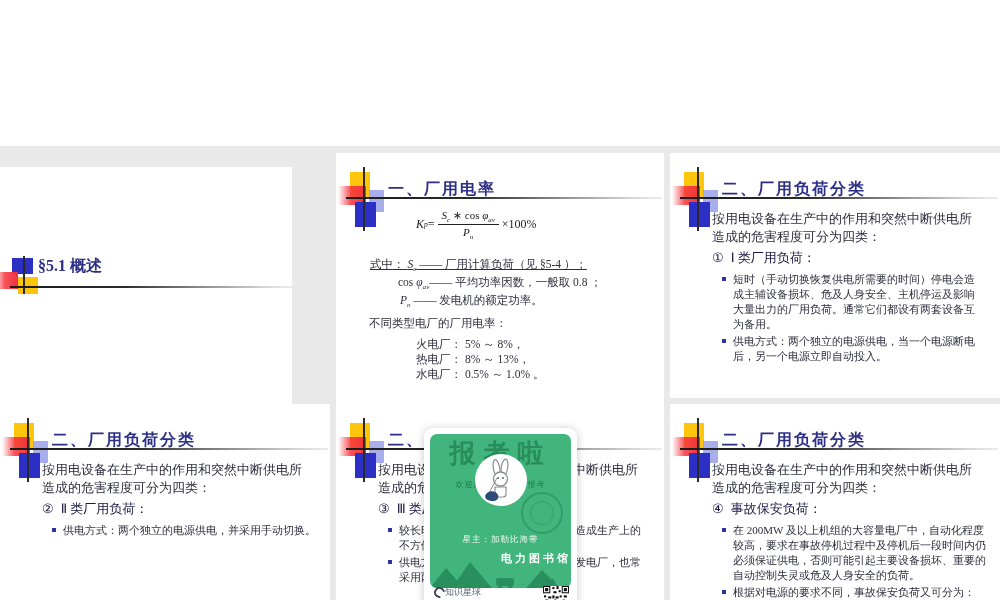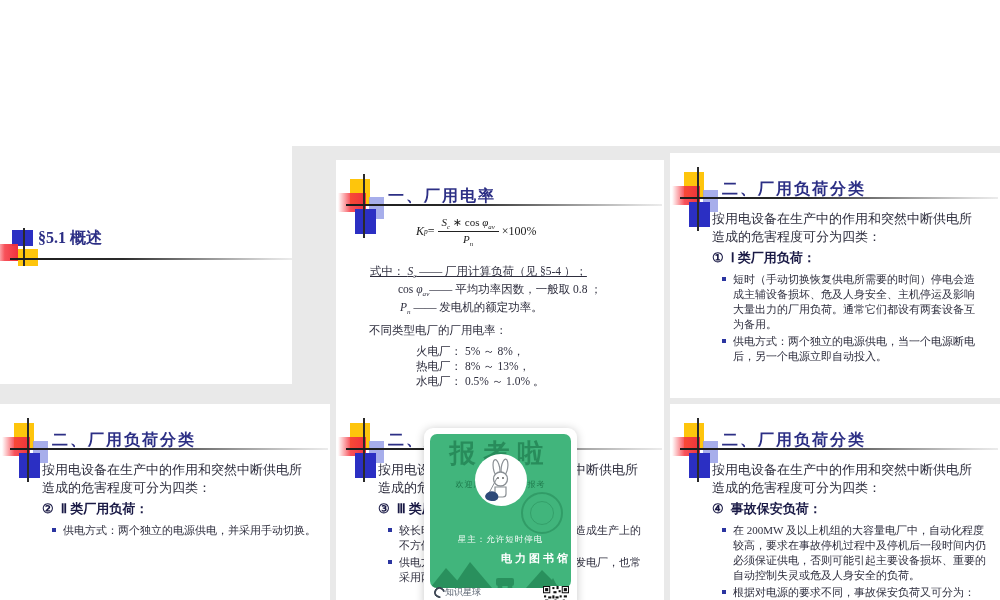--- a/index.html
+++ b/index.html
@@ -28,21 +28,21 @@
   .cs .underline{left:10px;right:2px;top:44px;}
   .sec .underline{left:10px;right:0;top:119px;}
   .title{position:absolute;left:52px;top:26px;font-size:16px;font-weight:bold;
      letter-spacing:2px;color:#2c2f85;white-space:nowrap;}
   .sec-title{position:absolute;left:38px;top:89px;font-size:16px;font-weight:bold;
      color:#2c2f85;white-space:nowrap;}
   .sbody{position:absolute;left:42px;top:57px;right:12px;color:#2e2e3e;}
   .sbody.full{left:0;top:0;right:0;bottom:0;}
   .para{font-size:13px;line-height:17.5px;}
   .line{white-space:nowrap;}
-  .chead{margin-top:4px;font-size:13px;line-height:17px;font-weight:bold;color:#191945;white-space:nowrap;}
+  .chead{margin-top:4px;font-size:13px;line-height:17px;font-weight:normal;color:#191945;white-space:nowrap;}
   .cnum{margin-right:7px;}
   .bullet{position:relative;margin-top:6px;padding-left:21px;font-size:11px;line-height:15px;}
   .bullet + .bullet{margin-top:2px;}
   .bmark{position:absolute;left:10px;top:5px;width:4px;height:4px;background:#2b35a0;}
   
   .formula{position:absolute;left:80px;top:56px;font-size:12px;color:#222;
      display:flex;align-items:center;white-space:nowrap;}
   .it{font-style:italic;}
   .sb{font-size:.62em;vertical-align:sub;}
   .frac{display:inline-block;text-align:center;margin:0 3px;}
@@ -75,32 +75,32 @@
   .zsxq{display:flex;align-items:center;gap:0;font-size:9px;color:#545e6c;white-space:nowrap;}
   .zsxq-logo{display:inline-block;width:7px;height:7px;border:2px solid #3d4654;
      border-radius:50%;border-right-color:transparent;transform:rotate(35deg);}
   .qr{width:26px;height:26px;background:#fff;}
 </style>
 </head>
 <body>
 
 <div class="grid-bg"></div>
 
-<div class="slide sec" style="left:0;top:139px;width:292px;height:245px">
+<div class="slide sec" style="left:0;top:167px;width:292px;height:245px">
   <div class="decor">
     <span class="d-b"></span>
     <span class="d-r"></span>
     <span class="d-y"></span>
     <span class="d-v"></span>
   </div>
   <div class="sec-title">§5.1  概述</div>
   <div class="underline"></div>
 </div>
 
-<div class="slide cs" style="left:336px;top:160px;width:328px;height:273px">
+<div class="slide cs" style="left:336px;top:153px;width:328px;height:273px">
   <div class="decor">
     <span class="d-y"></span>
     <span class="d-r"></span>
     <span class="d-lb"></span>
     <span class="d-b"></span>
     <span class="d-v"></span>
   </div>
   <div class="title">一、厂用电率</div>
   <div class="underline"></div>
   <div class="sbody full">
@@ -259,21 +259,21 @@
         <ellipse cx="21.5" cy="14" rx="3.2" ry="8.5" fill="#fff" stroke="#8a8f94" stroke-width="1.2" transform="rotate(-10 21.5 14)"></ellipse>
         <ellipse cx="29.5" cy="13.5" rx="3.2" ry="8.5" fill="#fff" stroke="#8a8f94" stroke-width="1.2" transform="rotate(9 29.5 13.5)"></ellipse>
         <circle cx="25.5" cy="25" r="7" fill="#fff" stroke="#8a8f94" stroke-width="1.3"></circle>
         <circle cx="23" cy="24" r="0.9" fill="#555"></circle>
         <circle cx="28" cy="24" r="0.9" fill="#555"></circle>
         <path d="M20 33 h11 v7 a3 3 0 0 1 -3 3 h-5 a3 3 0 0 1 -3 -3 z" fill="#fff" stroke="#8a8f94" stroke-width="1.2"></path>
         <path d="M14 39 l8 -15" stroke="#8a8f94" stroke-width="1"></path>
         <path d="M10.5 41 c3 -5.5 10.5 -4.5 12.5 0 c1.5 4 -2 6.5 -6.5 6 c-4.5 -0.6 -7.5 -3 -6 -6 z" fill="#2e4a79"></path>
       </svg>
     </div>
-    <div class="owner">星主：允许短时停电</div>
+    <div class="owner">星主：加勒比海带</div>
     <div class="gname">电力图书馆</div>
   </div>
   <div class="popup-footer">
     <span class="zsxq">
       <span class="zsxq-logo"></span>
       <span>知识星球</span>
     </span>
     <svg class="qr" viewBox="0 0 25 25">
       <rect x="0" y="0" width="25" height="25" fill="#fff"></rect>
       <rect x="0" y="0" width="7" height="7" fill="#111"></rect>

